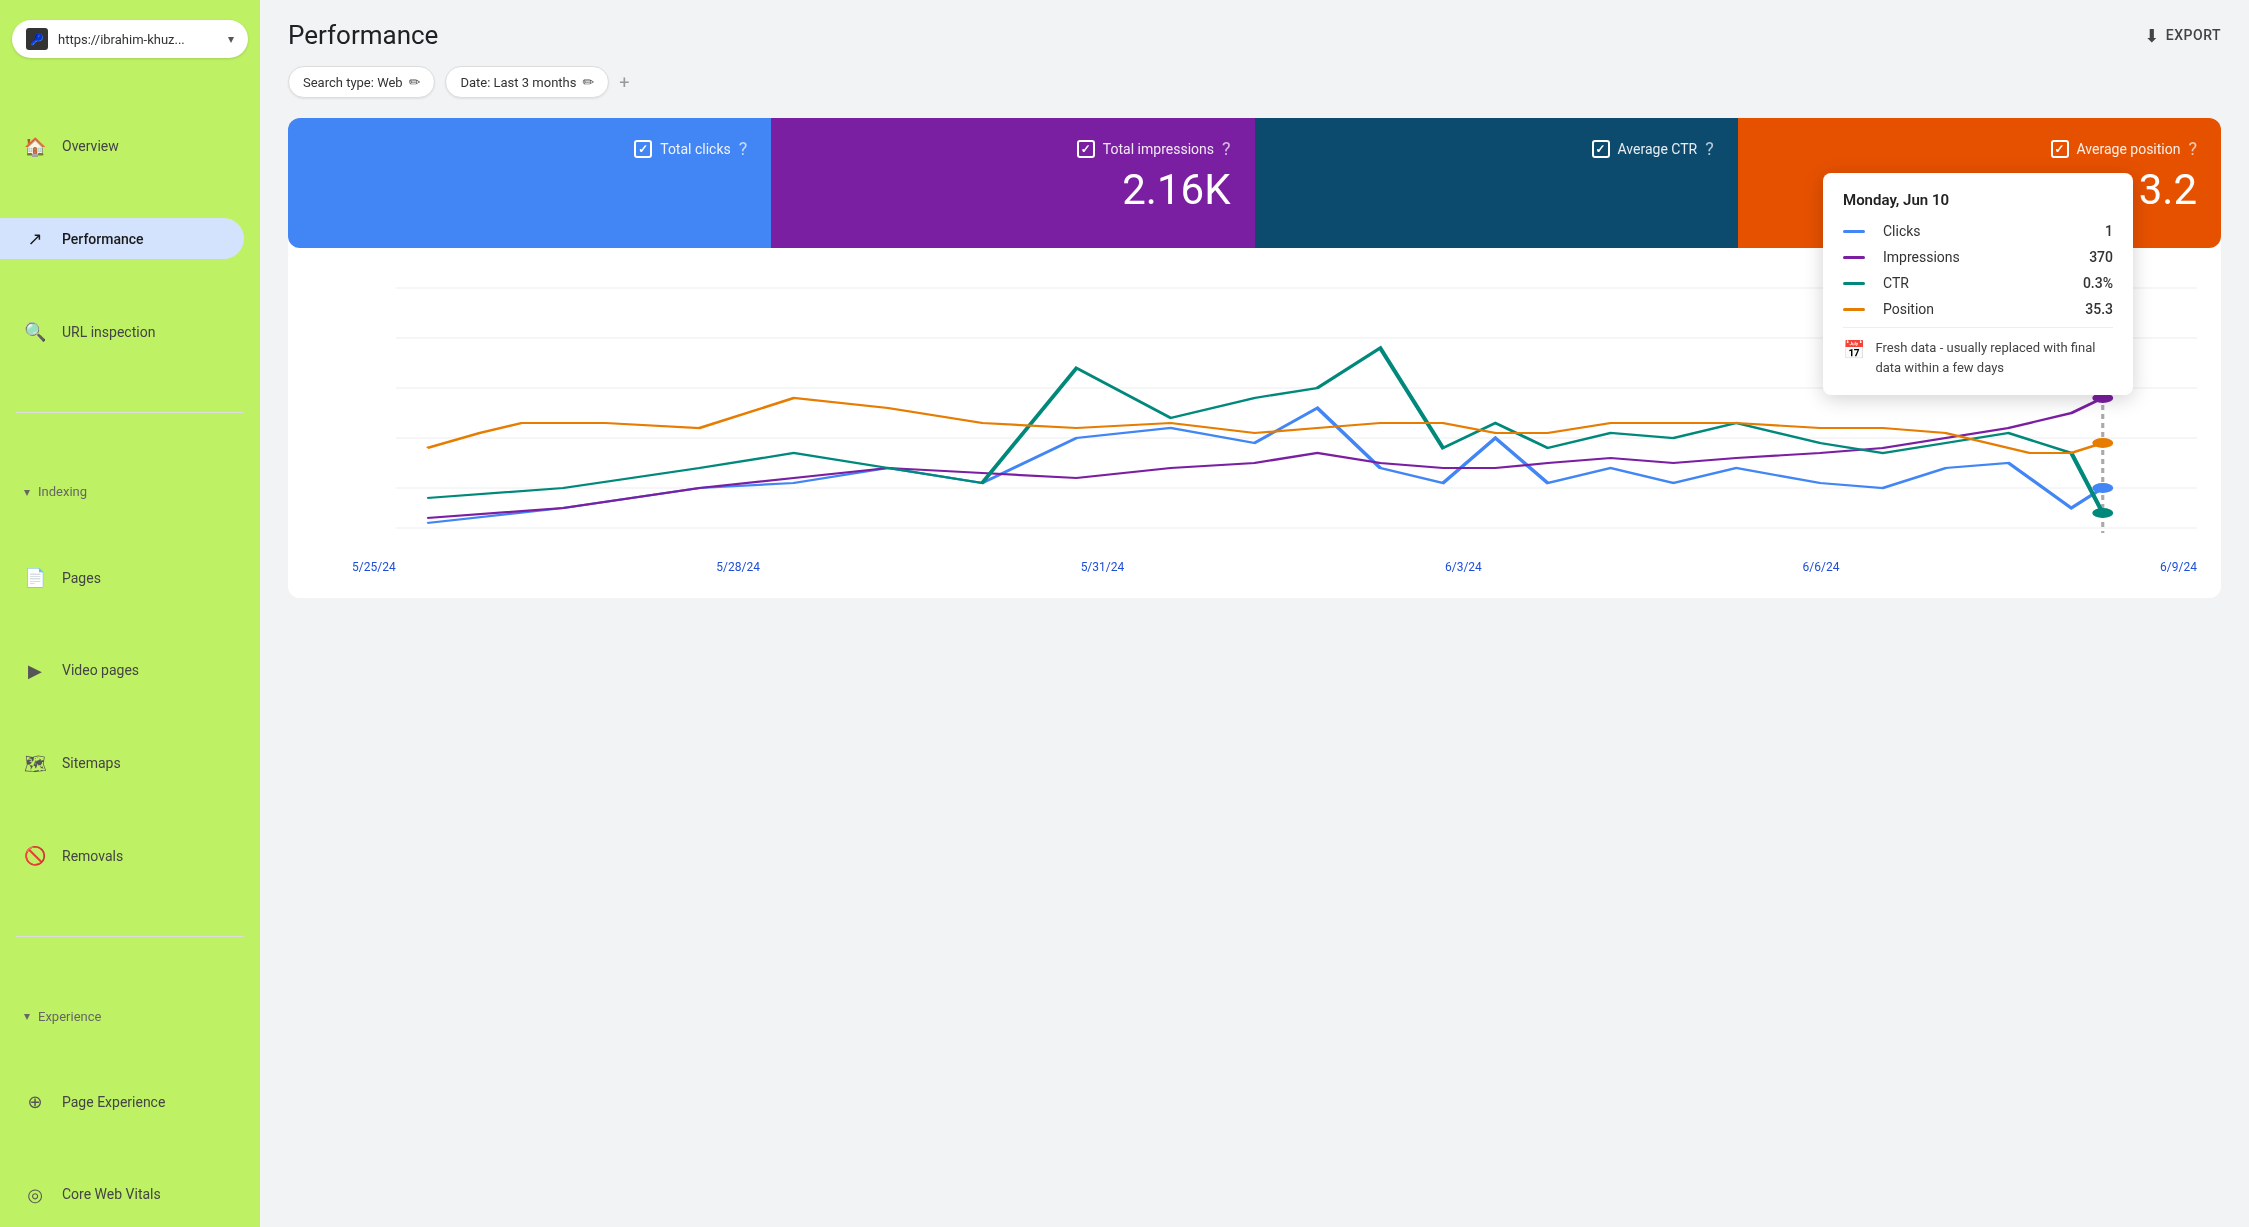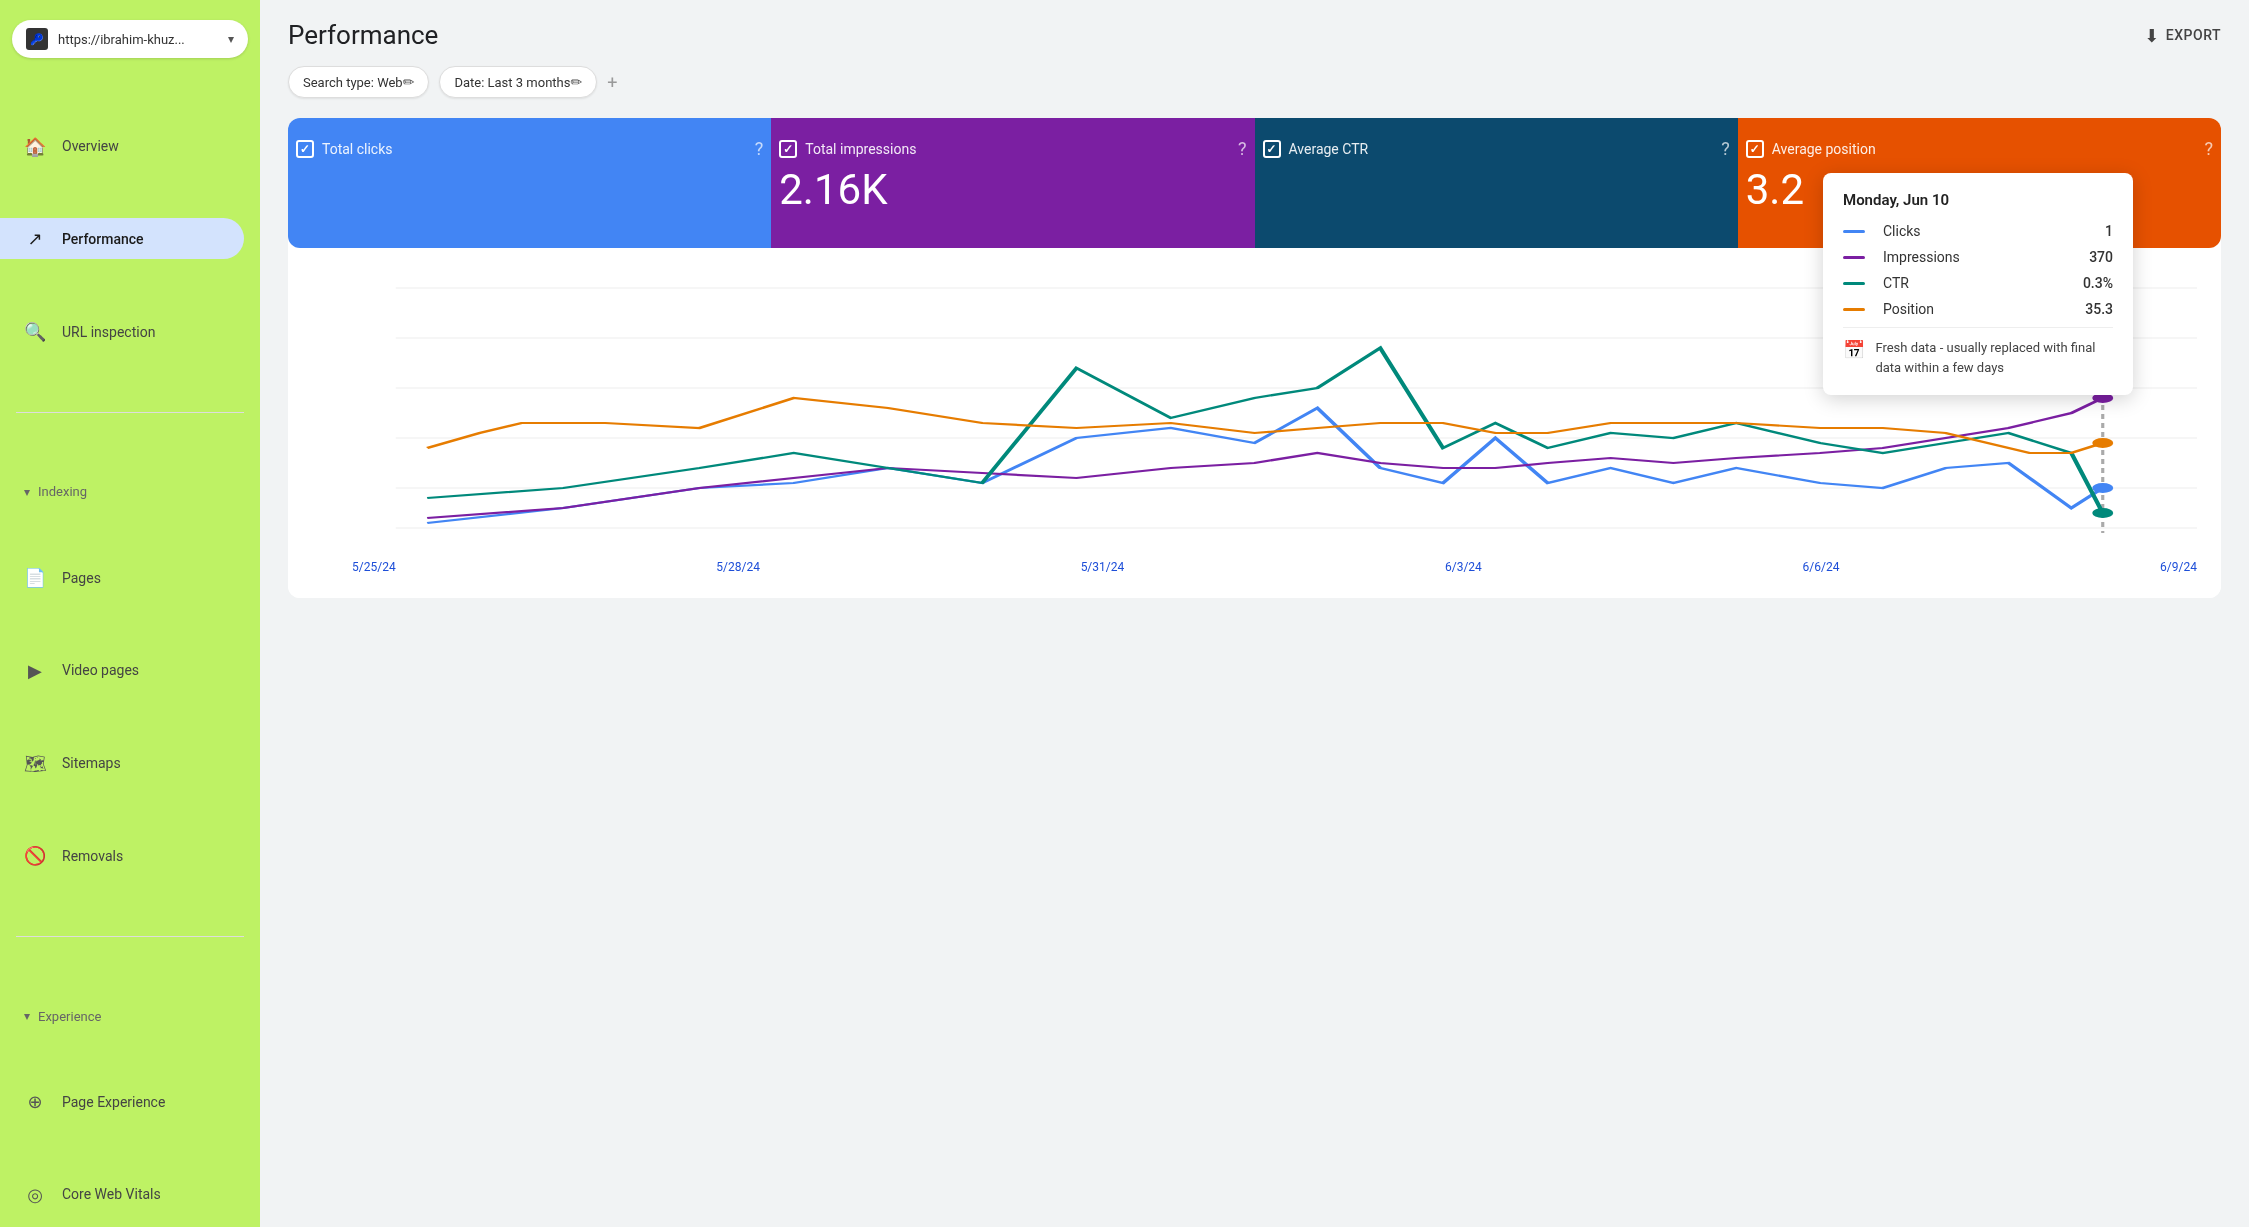--- a/index.html
+++ b/index.html
@@ -146,20 +146,21 @@
     .filter-row {
       display: flex;
       align-items: center;
       gap: 10px;
       margin-bottom: 20px;
       flex-wrap: wrap;
     }
     .filter-chip {
       display: flex;
       align-items: center;
+      gap: 6px;
       background: white;
       border: 1px solid #ddd;
       border-radius: 20px;
       padding: 7px 14px;
       font-size: 13px;
       color: #333;
       cursor: pointer;
       box-shadow: 0 1px 2px rgba(0,0,0,0.08);
     }
     .edit-icon {
@@ -175,25 +176,26 @@
     .metrics-row {
       display: flex;
       gap: 0;
       margin-bottom: 0;
       border-radius: 12px;
       overflow: hidden;
       position: relative;
     }
     .metric-card {
       flex: 1;
-      padding: 20px 8px;
+      padding: 20px 24px;
       display: flex;
       flex-direction: column;
       gap: 8px;
       min-height: 130px;
+      align-items: flex-end;
     }
     .metric-card.clicks {
       background: #4285f4;
     }
     .metric-card.impressions {
       background: #7b1fa2;
     }
     .metric-card.ctr {
       background: #0c4a6e;
     }

